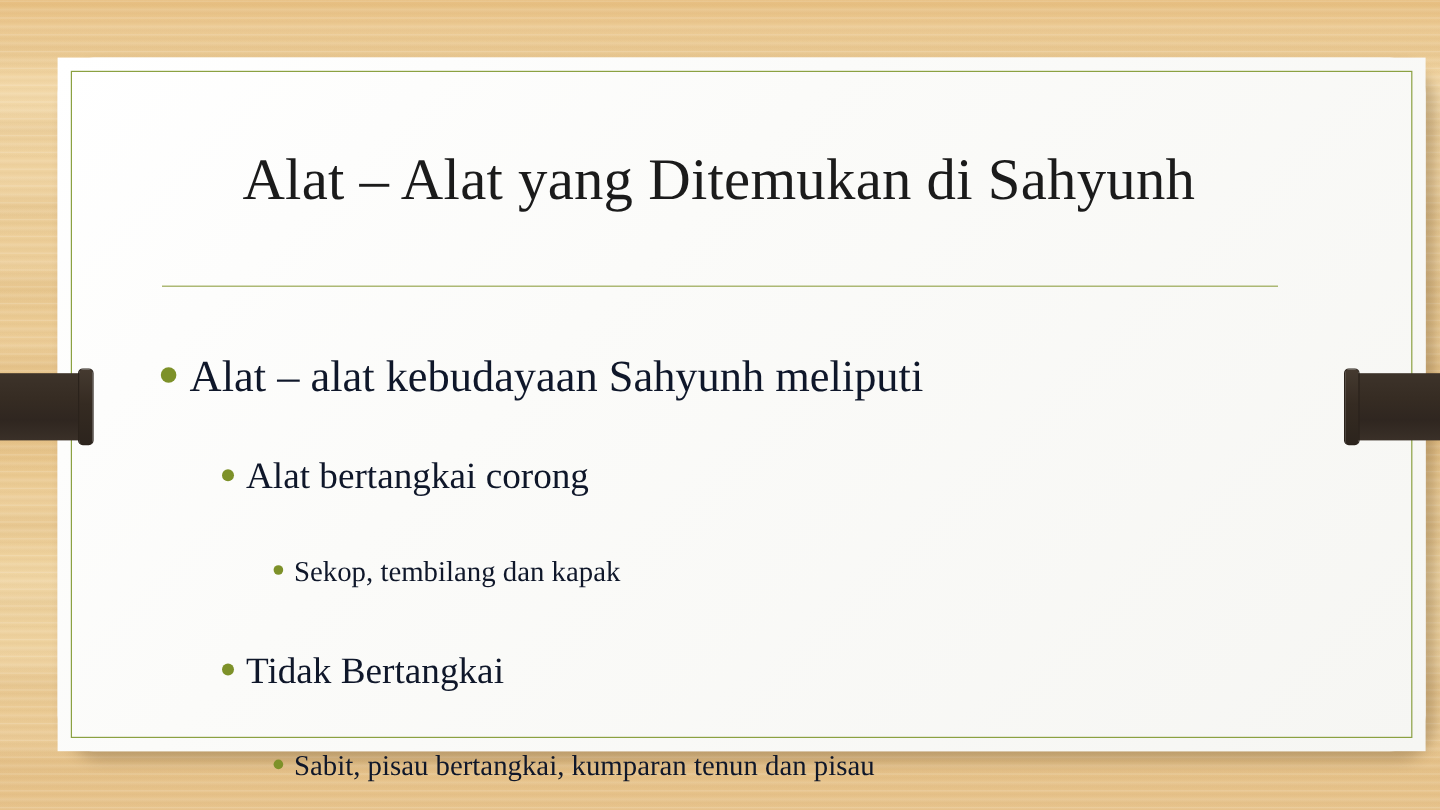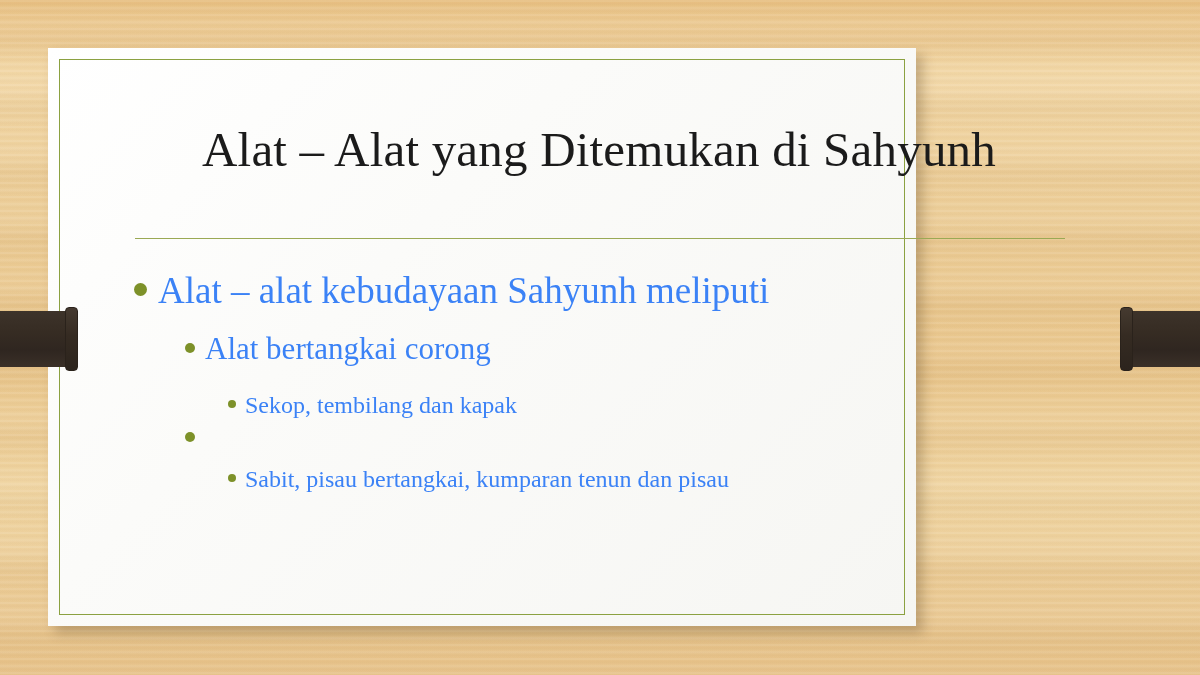--- a/index.html
+++ b/index.html
@@ -41,25 +41,26 @@
         #e9c68c 360px,
         #f0d5a2 500px,
         #e6c188 675px);
   }
 
   
   .card {
     position: absolute;
     left: 48px;
     top: 48px;
-    width: 868px;
+    width: 1140px;
     height: 578px;
     background: #fbfbfa;
     box-shadow: 7px 7px 11px rgba(80,55,20,0.28);
     box-sizing: border-box;
+    border-radius: 30px;
   }
   .card-inner-border {
     position: absolute;
     left: 11px;
     top: 11px;
     right: 11px;
     bottom: 11px;
     border: 1.3px solid #8ba141;
     pointer-events: none;
   }
@@ -123,21 +124,22 @@
   .body-list {
     position: absolute;
     left: 86px;
     top: 216px;
     width: 1000px;
   }
 
   .li {
     display: flex;
     align-items: baseline;
-    color: #3b82f6;
+    color: #0f172a;
+    margin-top: 24px;
   }
   .bullet {
     flex: 0 0 auto;
     border-radius: 50%;
     background: #7d9129;
   }
   .li-text { flex: 0 1 auto; }
 
   
   .lvl1 { margin-left: 0px; }
@@ -188,20 +190,21 @@
         <div class="sp-2"></div>
 
         <div class="li lvl3">
           <span class="bullet"></span>
           <span class="li-text">Sekop, tembilang dan kapak</span>
         </div>
         <div class="sp-3"></div>
 
         <div class="li lvl2">
           <span class="bullet"></span>
+          <span class="li-text">Tidak Bertangkai</span>
         </div>
         <div class="sp-2"></div>
 
         <div class="li lvl3">
           <span class="bullet"></span>
           <span class="li-text">Sabit, pisau bertangkai, kumparan tenun dan pisau</span>
         </div>
 
       </div>
     </div>

